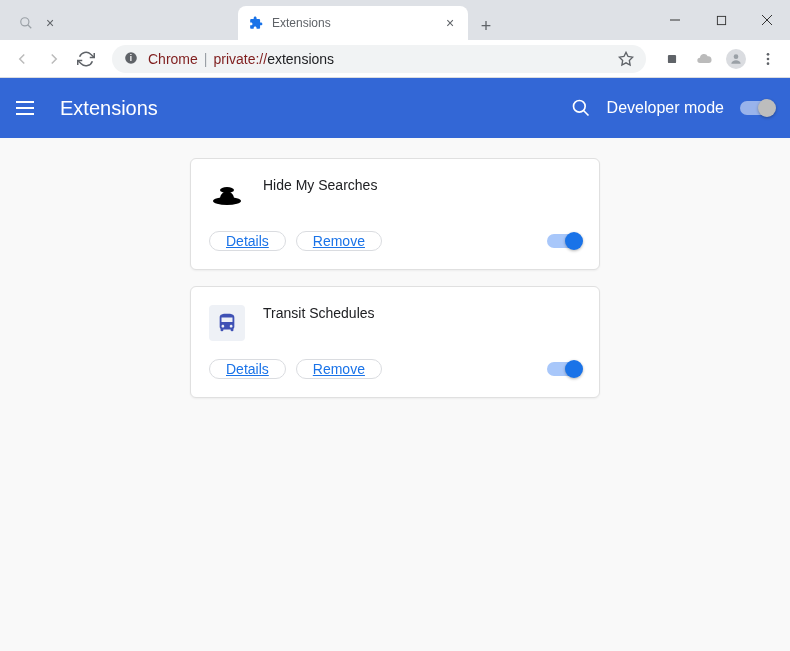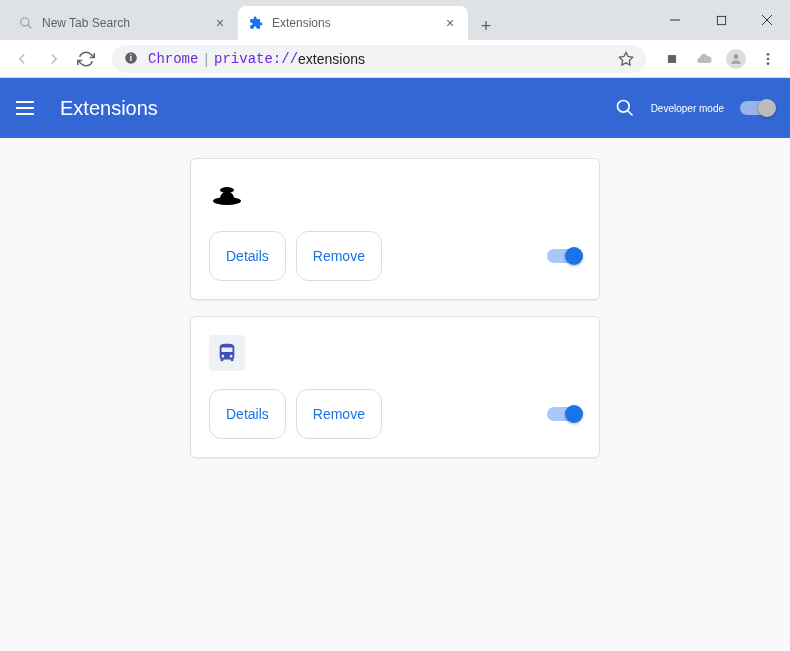--- a/index.html
+++ b/index.html
@@ -19,47 +19,47 @@
 .tab .tab-close { width: 16px; height: 16px; display: flex; align-items: center; justify-content: center; color: #5f6368; font-size: 14px; cursor: pointer; }
 .newtab { width: 28px; height: 28px; display: flex; align-items: center; justify-content: center; color: #5f6368; font-size: 18px; margin-left: 4px; }
 .wincontrols { margin-left: auto; display: flex; }
 .wincontrols div { width: 46px; height: 40px; display: flex; align-items: center; justify-content: center; color: #333; }
 
 .toolbar { height: 38px; background: #fff; display: flex; align-items: center; padding: 0 8px; border-bottom: 1px solid #dadce0; gap: 4px; }
 .navbtn { width: 28px; height: 28px; display: flex; align-items: center; justify-content: center; color: #5f6368; }
 .navbtn.disabled { color: #bbb; }
 .omnibox { flex: 1; height: 28px; background: #f1f3f4; border-radius: 14px; display: flex; align-items: center; padding: 0 12px; font-size: 14px; margin: 0 8px; }
 .omnibox .secure { width: 16px; height: 16px; margin-right: 8px; color: #5f6368; }
-.omnibox .chrome-label { color: #6d28d9; font-family: Liberation Mono, monospace; }
+.omnibox .chrome-label { color: #7f1d1d; }
 .omnibox .sep { color: #9aa0a6; margin: 0 6px; }
 .omnibox .path { color: #202124; }
 .omnibox .star { margin-left: auto; color: #5f6368; }
 .tb-icon { width: 28px; height: 28px; display: flex; align-items: center; justify-content: center; color: #5f6368; }
 .avatar-circle { width: 20px; height: 20px; border-radius: 50%; background: #dadce0; display: flex; align-items: center; justify-content: center; }
 
 .appheader { height: 60px; background: #3367d6; display: flex; align-items: center; padding: 0 16px; color: #fff; }
 .hamburger { width: 24px; height: 24px; display: flex; flex-direction: column; justify-content: center; gap: 4px; margin-right: 20px; }
 .hamburger span { height: 2px; background: #fff; width: 18px; }
 .apptitle { font-size: 20px; font-weight: 400; }
 .hdr-right { margin-left: auto; display: flex; align-items: center; gap: 16px; }
 .hdr-search { color: #fff; }
-.devmode { font-size: 10px; }
+.devmode { font-size: 16px; }
 .toggle-off { width: 34px; height: 14px; background: rgba(255,255,255,0.5); border-radius: 7px; position: relative; }
 .toggle-off::after { content: ''; position: absolute; width: 18px; height: 18px; background: #bdbdbd; border-radius: 50%; top: -2px; right: -2px; box-shadow: 0 1px 3px rgba(0,0,0,0.3); }
 
 .content { padding: 20px; display: flex; flex-direction: column; align-items: center; gap: 16px; background: #f9f9f9; min-height: 513px; position: relative; }
 
 .ext-card { width: 410px; background: #fff; border: 1px solid #e0e0e0; border-radius: 6px; padding: 18px; box-shadow: 0 1px 2px rgba(0,0,0,0.05); }
 .ext-top { display: flex; gap: 18px; margin-bottom: 18px; }
 .ext-icon { width: 36px; height: 36px; display: flex; align-items: center; justify-content: center; font-size: 24px; flex-shrink: 0; }
 .ext-info { flex: 1; }
 .ext-name { font-size: 14px; color: #202124; margin-bottom: 6px; }
 .ext-desc { font-size: 13px; color: #5f6368; line-height: 1.5; }
 .ext-bottom { display: flex; align-items: center; gap: 10px; }
-.ext-btn { padding: 16px 16px; border: 1px solid #dadce0; border-radius: 12px; background: #fff; color: #1a73e8; font-size: 14px; cursor: pointer; }
+.ext-btn { padding: 1px 16px; border: 1px solid #dadce0; border-radius: 12px; background: #fff; color: #1a73e8; font-size: 14px; cursor: pointer; text-decoration: underline; }
 .toggle-on { width: 34px; height: 14px; background: #a8c7fa; border-radius: 7px; position: relative; margin-left: auto; }
 .toggle-on::after { content: ''; position: absolute; width: 18px; height: 18px; background: #1a73e8; border-radius: 50%; top: -2px; right: -2px; box-shadow: 0 1px 3px rgba(0,0,0,0.3); }
 
 svg { display: block; }
 </style>
 </head>
 <body>
 
 <div class="watermark">
   <div class="wm-top">PC</div>
@@ -69,21 +69,20 @@
 <div class="window">
 
 <div class="titlebar">
   <div class="tab">
     <span class="favicon">
       <svg width="14" height="14" viewBox="0 0 24 24" fill="none" stroke="#9aa0a6" stroke-width="2">
             <circle cx="10" cy="10" r="7"></circle>
             <line x1="21" y1="21" x2="15" y2="15"></line>
           </svg>
     </span>
-    <span class="tab-title">New Tab Search</span>
     <span class="tab-close">×</span>
   </div>
   <div class="tab active">
     <span class="favicon">
       <svg width="14" height="14" viewBox="0 0 24 24" fill="#1a73e8">
             <path d="M20.5 11H19V7c0-1.1-.9-2-2-2h-4V3.5C13 2.12 11.88 1 10.5 1S8 2.12 8 3.5V5H4c-1.1 0-2 .9-2 2v4h1.5C4.88 11 6 12.12 6 13.5S4.88 16 3.5 16H2v4c0 1.1.9 2 2 2h4v-1.5c0-1.38 1.12-2.5 2.5-2.5s2.5 1.12 2.5 2.5V22h4c1.1 0 2-.9 2-2v-4h1.5c1.38 0 2.5-1.12 2.5-2.5S21.88 11 20.5 11z"></path>
           </svg>
     </span>
     <span class="tab-title">Extensions</span>
     <span class="tab-close">×</span>
@@ -194,37 +193,39 @@
   <div class="ext-card">
     <div class="ext-top">
       <div class="ext-icon">
         <svg width="30" height="24" viewBox="0 0 30 24" fill="#000">
               <ellipse cx="15" cy="18" rx="14" ry="4"></ellipse>
               <path d="M8 16 C8 6, 22 6, 22 16 Z"></path>
               <ellipse cx="15" cy="7" rx="7" ry="3"></ellipse>
             </svg>
       </div>
       <div class="ext-info">
+        <div class="ext-name">Hide My Searches</div>
       </div>
     </div>
     <div class="ext-bottom">
       <button class="ext-btn">Details</button>
       <button class="ext-btn">Remove</button>
       <div class="toggle-on"></div>
     </div>
   </div>
 
   <div class="ext-card">
     <div class="ext-top">
       <div class="ext-icon" style="background:#eef1f6;border-radius:4px;">
         <svg width="22" height="22" viewBox="0 0 24 24" fill="#3f51b5">
               <path d="M4 16c0 .88.39 1.67 1 2.22V20c0 .55.45 1 1 1h1c.55 0 1-.45 1-1v-1h8v1c0 .55.45 1 1 1h1c.55 0 1-.45 1-1v-1.78c.61-.55 1-1.34 1-2.22V6c0-3.5-3.58-4-8-4s-8 .5-8 4v10zm3.5 1c-.83 0-1.5-.67-1.5-1.5S6.67 14 7.5 14s1.5.67 1.5 1.5S8.33 17 7.5 17zm9 0c-.83 0-1.5-.67-1.5-1.5s.67-1.5 1.5-1.5 1.5.67 1.5 1.5-.67 1.5-1.5 1.5zm1.5-6H6V6h12v5z"></path>
             </svg>
       </div>
       <div class="ext-info">
+        <div class="ext-name">Transit Schedules</div>
       </div>
     </div>
     <div class="ext-bottom">
       <button class="ext-btn">Details</button>
       <button class="ext-btn">Remove</button>
       <div class="toggle-on"></div>
     </div>
   </div>
 
 </div>

